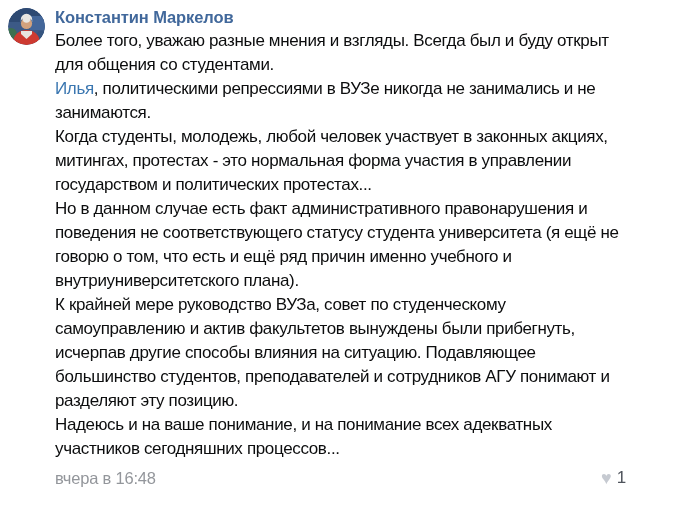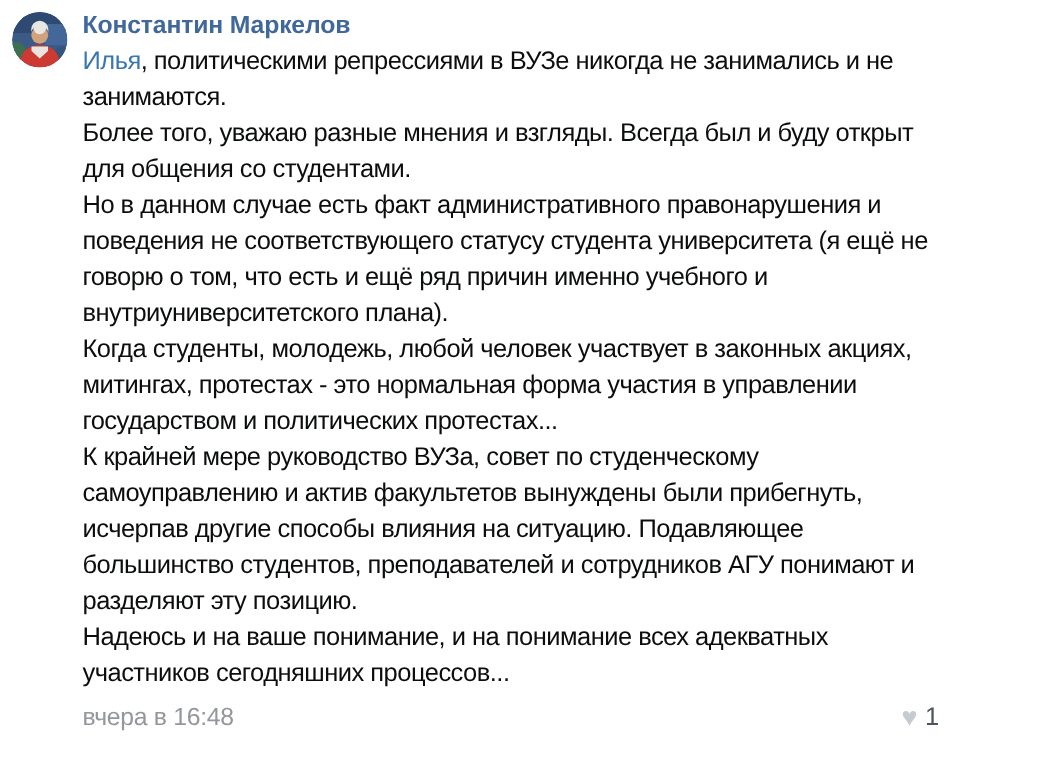--- a/index.html
+++ b/index.html
@@ -109,24 +109,24 @@
         <path d="M12.8 14.5 a5.7 5.7 0 0 1 11.4 0 l0 -3 a5.7 5.7 0 0 0 -11.4 0 Z" fill="#e9e7e2"></path>
         <circle cx="18.5" cy="10.6" r="4.2" fill="#e9e7e2"></circle>
       </g>
     </svg>
   </div>
 
   <div class="content">
     <div class="author">Константин Маркелов</div>
 
     <div class="text-block">
+      <p class="para">Более того, уважаю разные мнения и взгляды. Всегда был и буду открыт для общения со студентами.</p>
       <p class="para"><span class="mention">Илья</span><span>, политическими репрессиями в ВУЗе никогда не занимались и не занимаются.</span></p>
-      <p class="para">Более того, уважаю разные мнения и взгляды. Всегда был и буду открыт для общения со студентами.</p>
+      <p class="para">Когда студенты, молодежь, любой человек участвует в законных акциях, митингах, протестах - это нормальная форма участия в управлении государством и политических протестах...</p>
       <p class="para">Но в данном случае есть факт административного правонарушения и поведения не соответствующего статусу студента университета (я ещё не говорю о том, что есть и ещё ряд причин именно учебного и внутриуниверситетского плана).</p>
-      <p class="para">Когда студенты, молодежь, любой человек участвует в законных акциях, митингах, протестах - это нормальная форма участия в управлении государством и политических протестах...</p>
       <p class="para">К крайней мере руководство ВУЗа, совет по студенческому самоуправлению и актив факультетов вынуждены были прибегнуть, исчерпав другие способы влияния на ситуацию. Подавляющее большинство студентов, преподавателей и сотрудников АГУ понимают и разделяют эту позицию.</p>
       <p class="para">Надеюсь и на ваше понимание, и на понимание всех адекватных участников сегодняшних процессов...</p>
     </div>
 
     <div class="footer">
       <span class="timestamp">вчера в 16:48</span>
       <span class="likes">
         <span class="heart">♥</span>
         <span class="like-count">1</span>
       </span>

